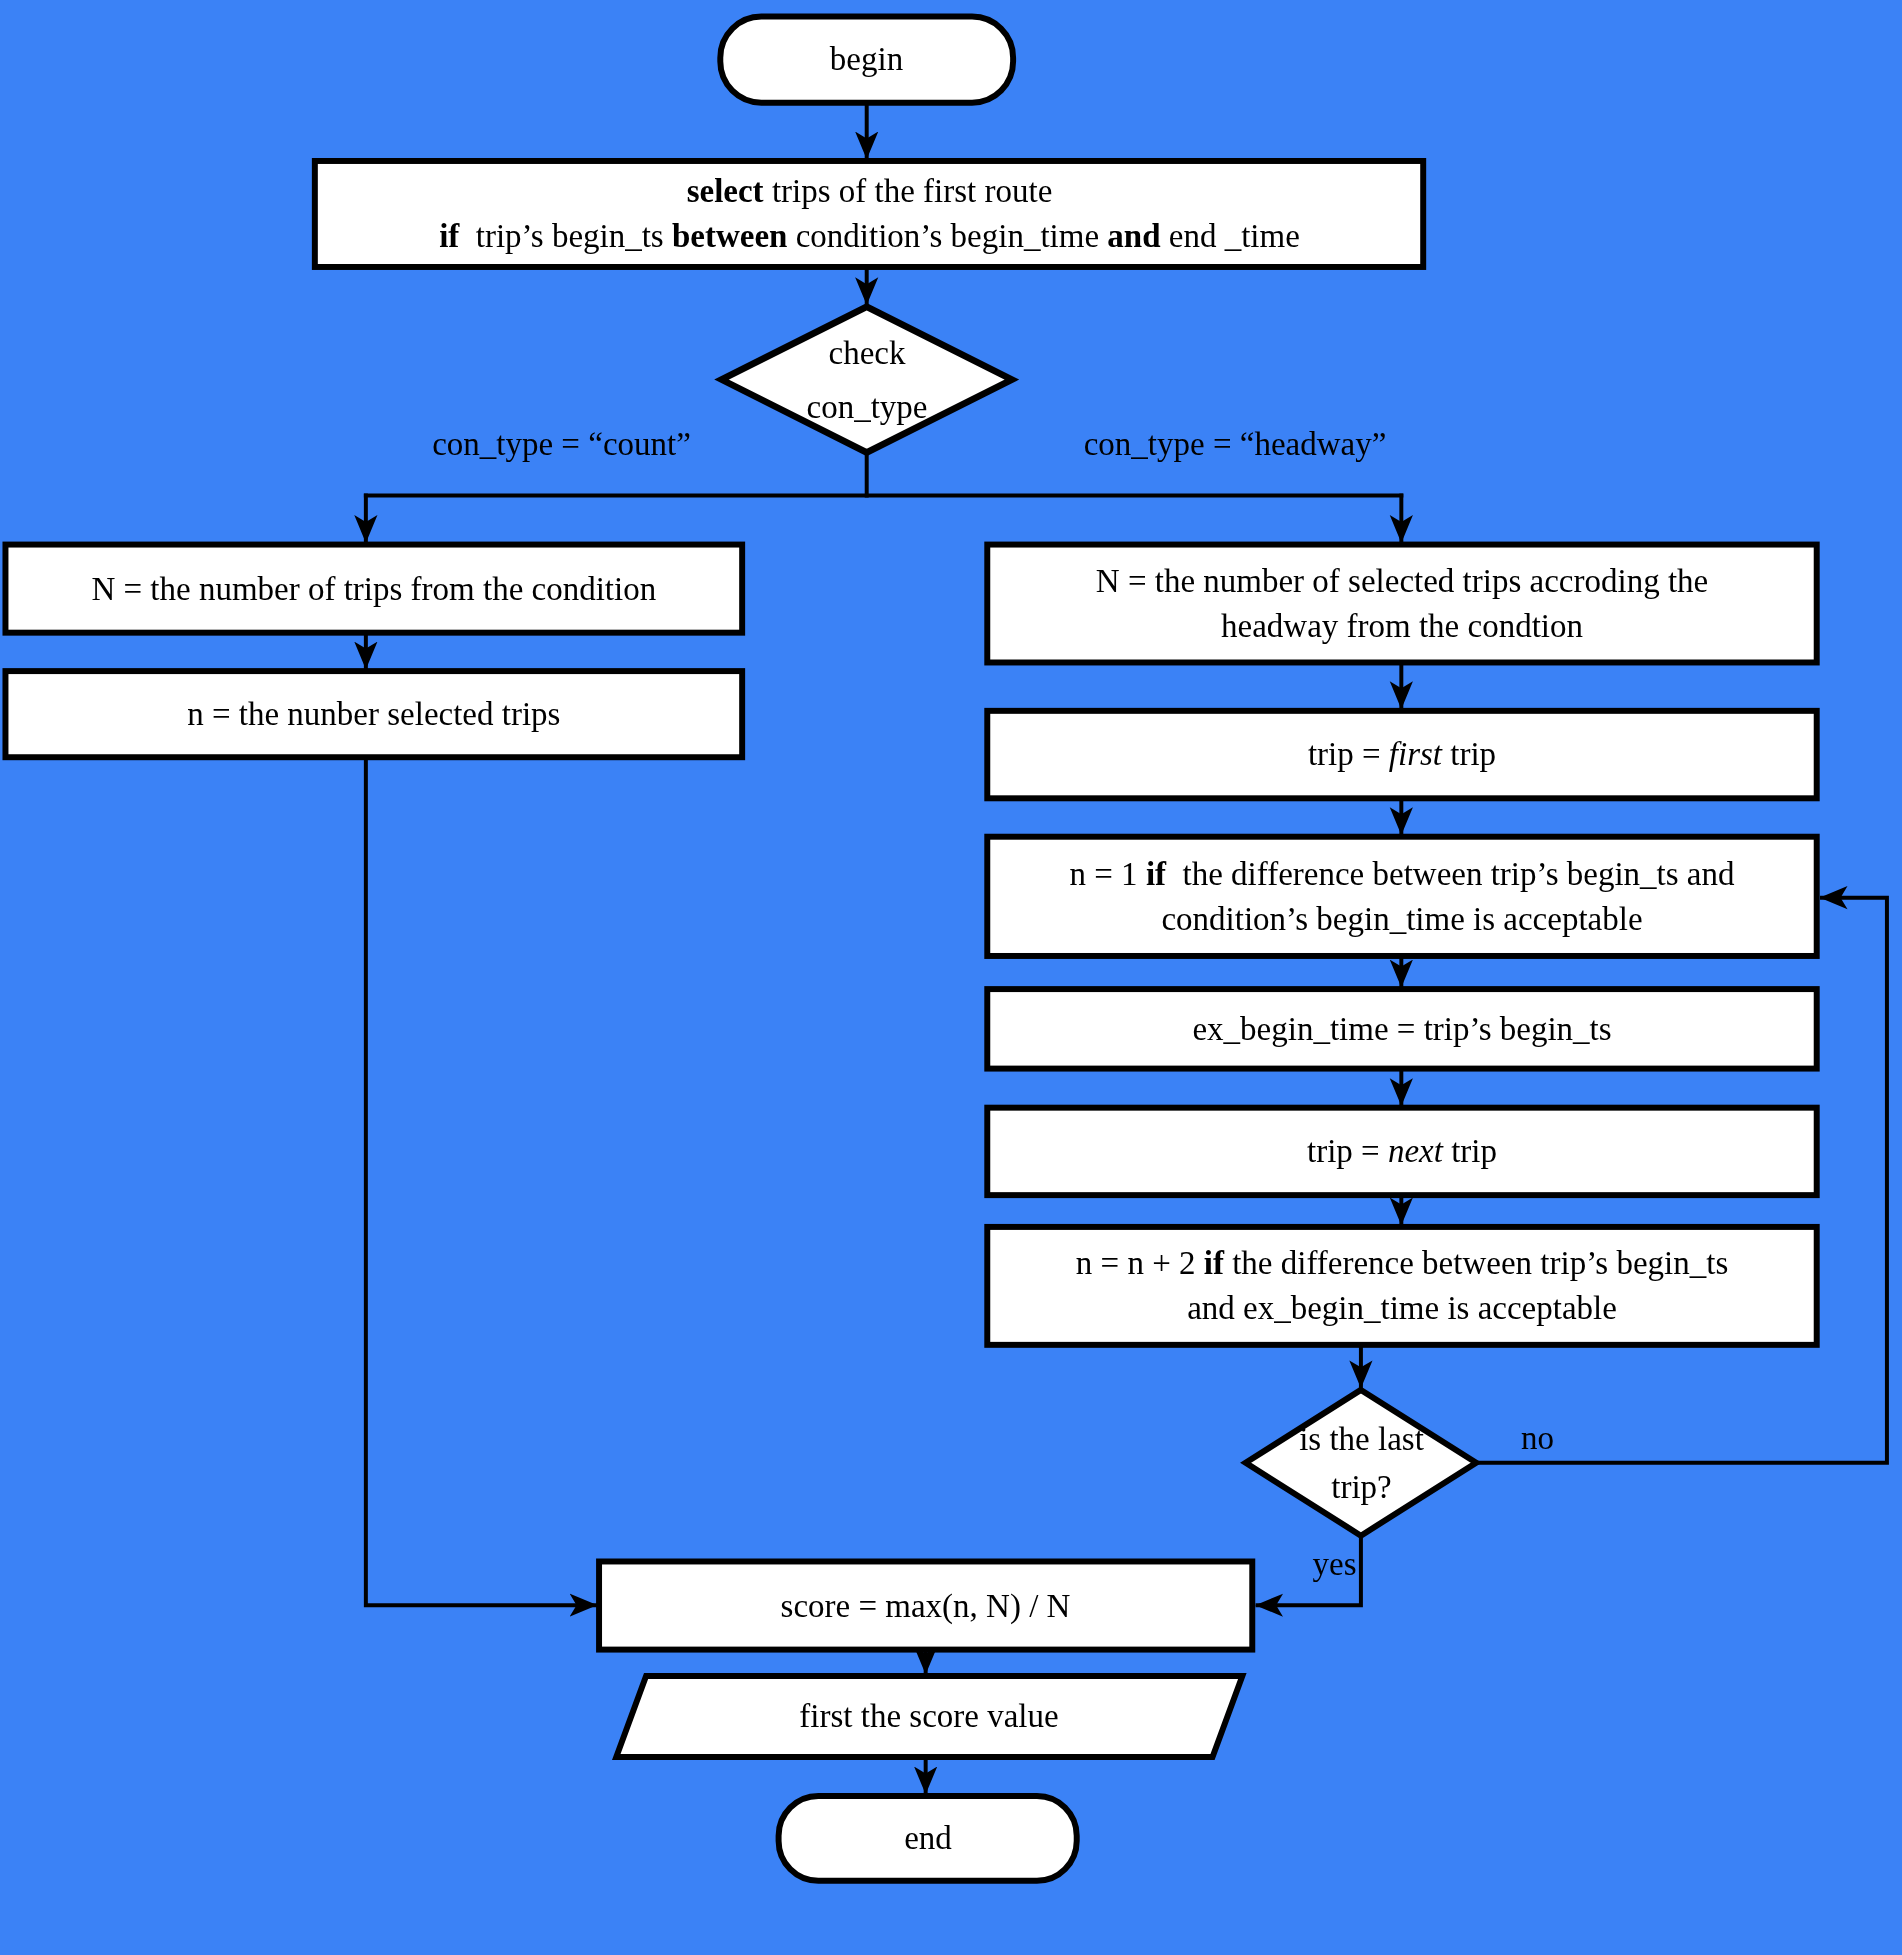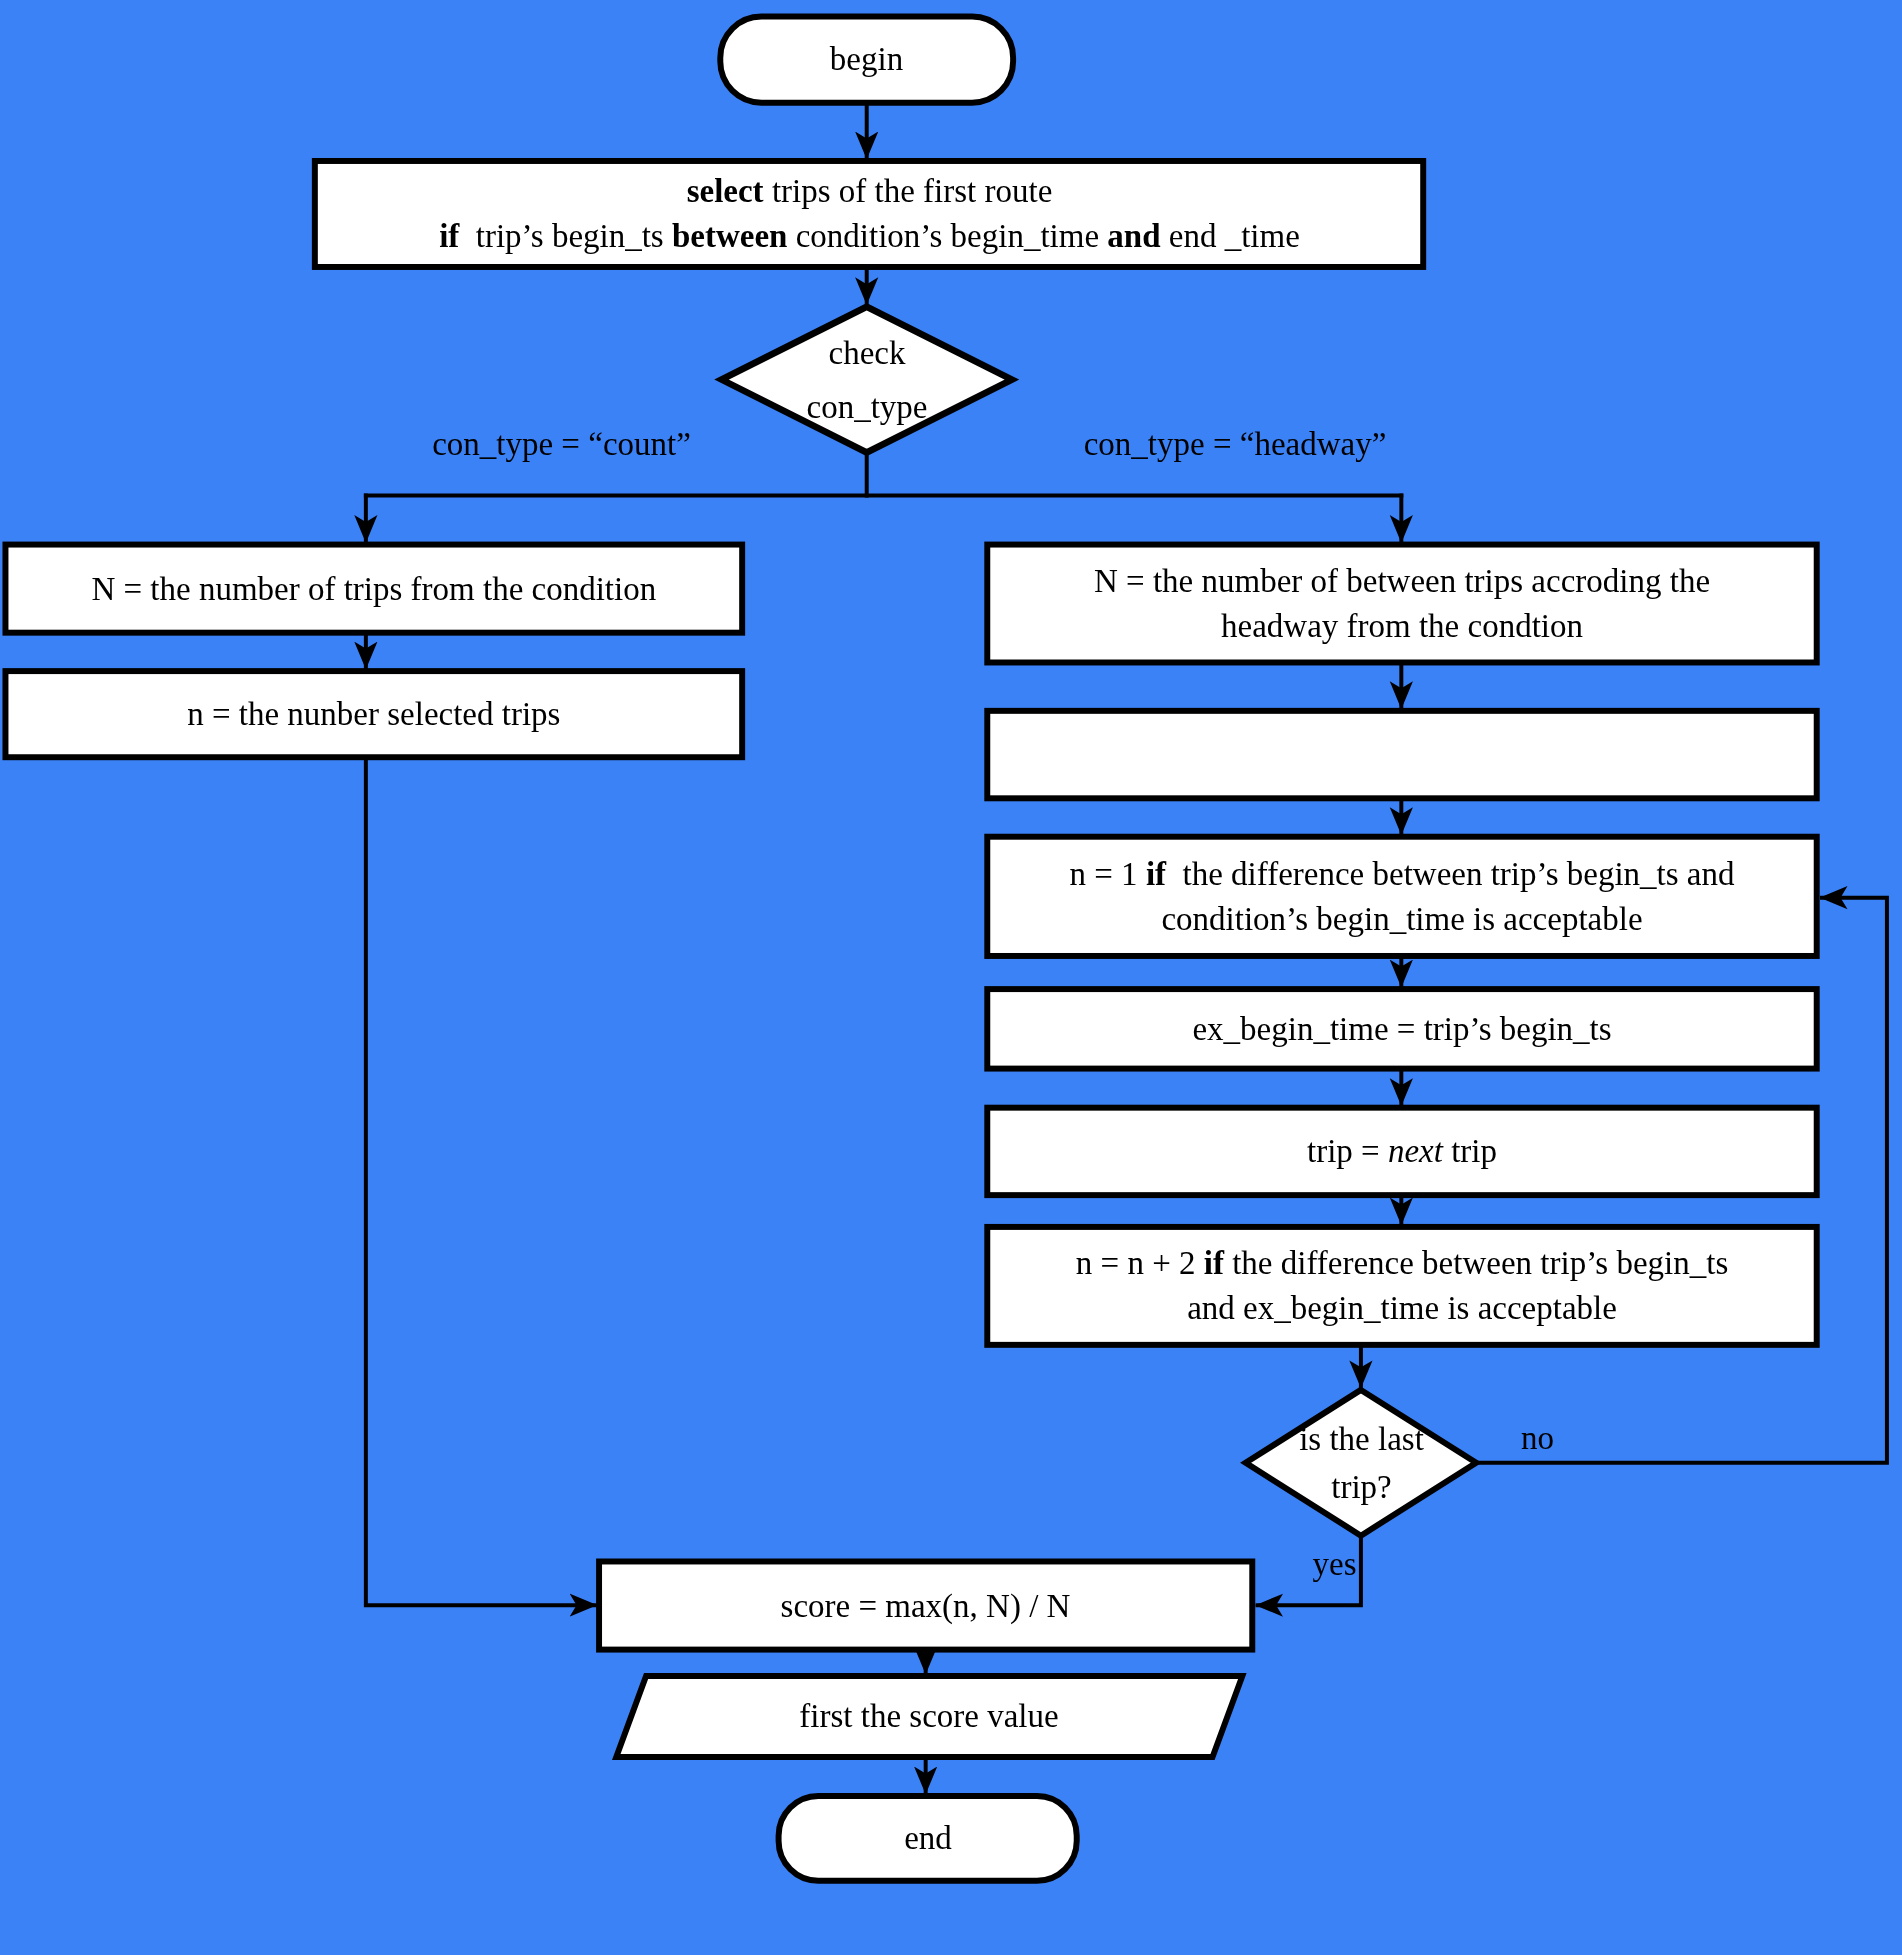--- a/index.html
+++ b/index.html
@@ -94,24 +94,27 @@
 
   <div class="node-text" style="left:5.3px;top:545px;width:737px;height:88px;">
       <div class="tline"><span>N = the number of trips from the condition</span></div>
     </div>
 
   <div class="node-text" style="left:5.3px;top:671px;width:737px;height:86px;">
       <div class="tline"><span>n = the nunber selected trips</span></div>
     </div>
 
   <div class="node-text" style="left:987px;top:545px;width:830px;height:118px;">
-      <div class="tline"><span>N = the number of between trips accroding the</span></div>
+      <div class="tline"><span>N = the number of selected trips accroding the</span></div>
       <div class="tline"><span>headway from the condtion</span></div>
     </div>
 
+  <div class="node-text" style="left:987px;top:711px;width:830px;height:87px;">
+      <div class="tline"><span>trip = </span><span class="s-i">first</span><span> trip</span></div>
+    </div>
 
   <div class="node-text" style="left:987px;top:837px;width:830px;height:119px;">
       <div class="tline"><span>n = 1 </span><span class="s-bi">if</span><span>  the difference between trip’s begin_ts and</span></div>
       <div class="tline"><span>condition’s begin_time is acceptable</span></div>
     </div>
 
   <div class="node-text" style="left:987px;top:989px;width:830px;height:80px;">
       <div class="tline"><span>ex_begin_time = trip’s begin_ts</span></div>
     </div>
 

